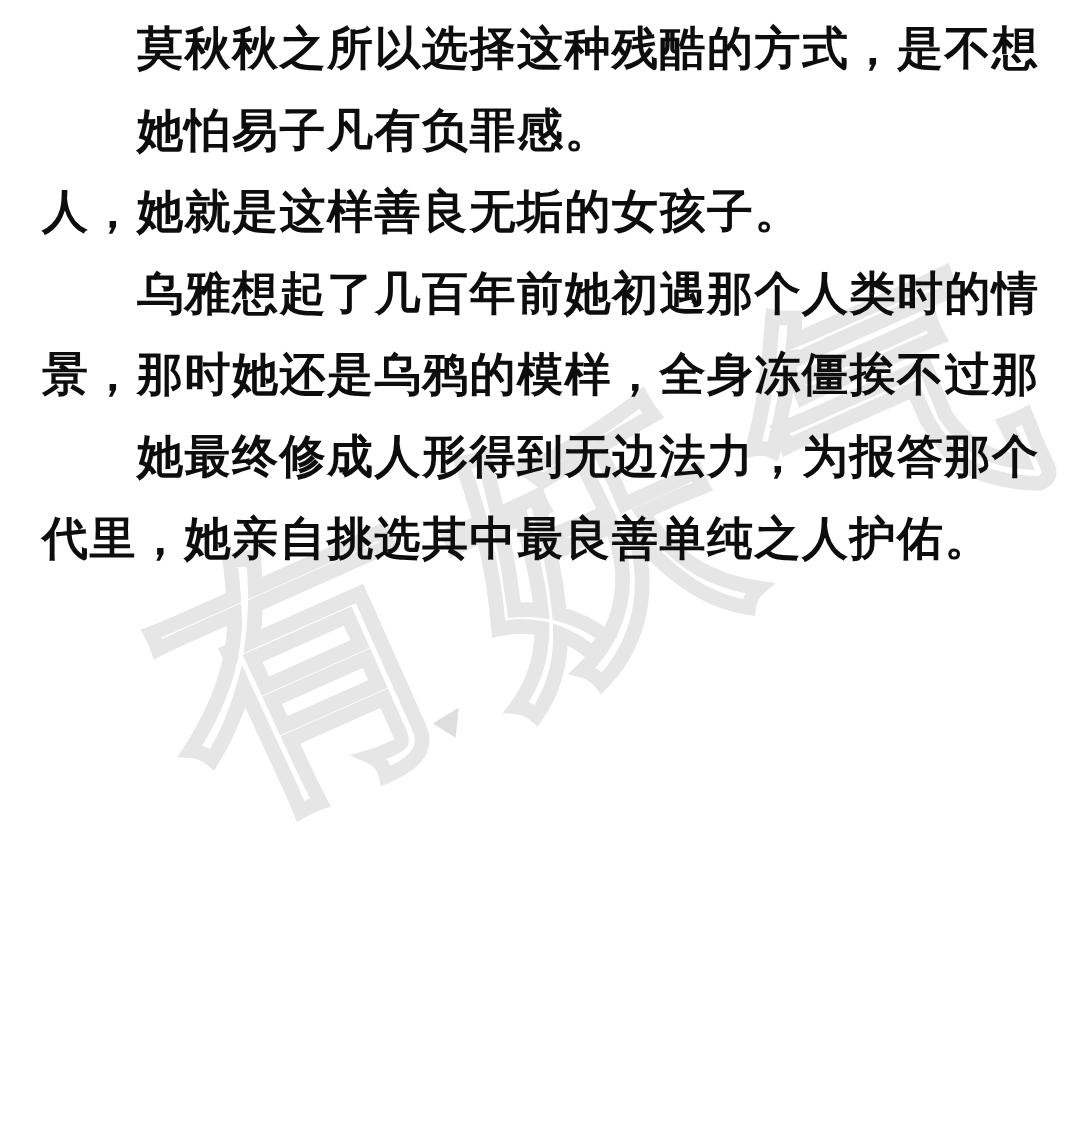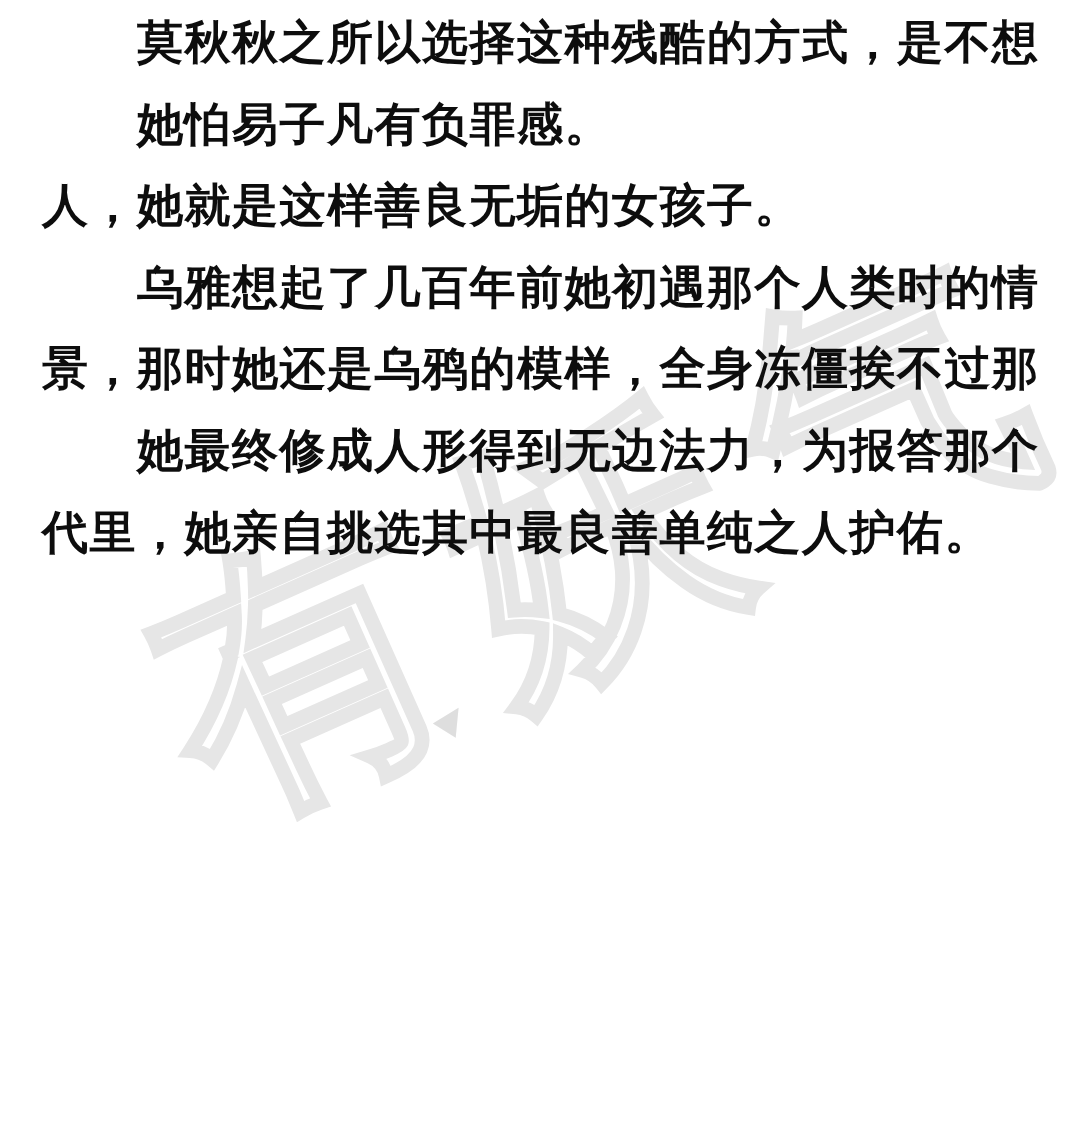--- a/index.html
+++ b/index.html
@@ -47,21 +47,21 @@
     z-index: 0;
     font-size: 46px;
     color: #dedede;
     transform: rotate(32deg);
     pointer-events: none;
   }
   
   .text-body {
     position: absolute;
     left: 42px;
-    top: 2px;
+    top: 8px;
     width: 1000px;
     z-index: 1;
   }
   .line {
     font-size: 46px;
     line-height: 81.6px;
     letter-spacing: 1.5px;
     color: #0d0d0d;
     font-weight: 700;
     white-space: nowrap;

